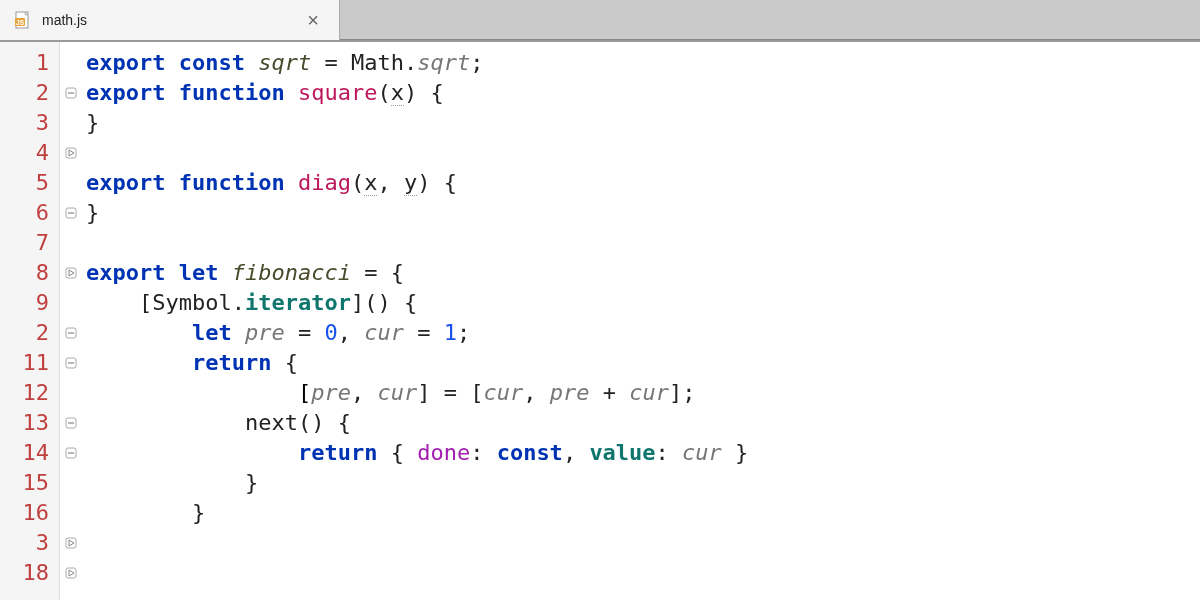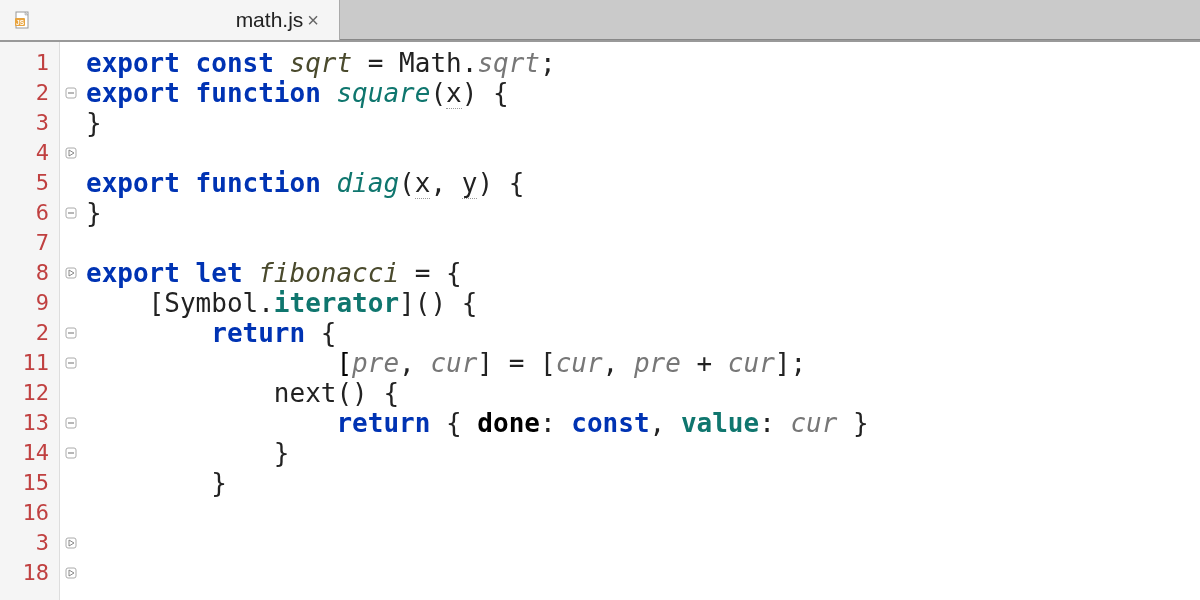--- a/index.html
+++ b/index.html
@@ -36,24 +36,23 @@
       width: 18px;
       height: 18px;
       margin-right: 10px;
       position: relative;
     }
     .tab-icon svg {
       width: 18px;
       height: 18px;
     }
     .tab-label {
-      font-size: 21px;
+      font-size: 14px;
       color: #222;
       flex-grow: 1;
-      text-align: right;
     }
     .tab-close {
       font-size: 20px;
       color: #666;
       cursor: pointer;
       padding: 0 4px;
       font-weight: 300;
     }
     .tab-bar-rest {
       flex-grow: 1;
@@ -92,35 +91,35 @@
     }
     .fold-marker svg {
       width: 12px;
       height: 12px;
     }
     .code-area {
       flex-grow: 1;
       padding-top: 6px;
       padding-left: 4px;
       font-family: "Consolas", "Monaco", monospace;
-      font-size: 26px;
+      font-size: 22px;
       line-height: 30px;
     }
     .code-line {
       height: 30px;
       white-space: pre;
     }
     .kw { color: #0033b3; font-weight: bold; }
-    .fn-name { color: #0f766e; font-style: italic; }
+    .fn-name { color: #be185d; }
     .var-name { color: #4a4a2d; font-style: italic; }
     .param { color: #222; border-bottom: 1px dotted #999; }
     .method { color: #777; font-style: italic; }
     .num { color: #1750eb; }
     .punct { color: #222; }
-    .prop { color: #000000; font-weight: bold; text-align: center; }
+    .prop { color: #a21caf; font-weight: normal; text-align: center; }
     .prop2 { color: #0f766e; font-weight: bold; }
     .ident { color: #777; font-style: italic; }
     .plain { color: #222; }
   </style>
 </head>
 <body>
 
 <div class="tab-bar">
   <div class="tab">
     <span class="tab-icon">
@@ -233,20 +232,21 @@
   <div class="code-area">
     <div class="code-line"><span class="kw">export</span><span> </span><span class="kw">const</span><span> </span><span class="var-name">sqrt</span><span class="plain"> = Math.</span><span class="method">sqrt</span><span class="punct">;</span></div>
     <div class="code-line"><span class="kw">export</span><span> </span><span class="kw">function</span><span> </span><span class="fn-name">square</span><span class="punct">(</span><span class="param">x</span><span class="punct">) {</span></div>
     <div class="code-line"><span class="punct">}</span></div>
     <div class="code-line"><span></span></div>
     <div class="code-line"><span class="kw">export</span><span> </span><span class="kw">function</span><span> </span><span class="fn-name">diag</span><span class="punct">(</span><span class="param">x</span><span class="punct">, </span><span class="param">y</span><span class="punct">) {</span></div>
     <div class="code-line"><span class="punct">}</span></div>
     <div class="code-line"><span></span></div>
     <div class="code-line"><span class="kw">export</span><span> </span><span class="kw">let</span><span> </span><span class="var-name">fibonacci</span><span class="punct"> = {</span></div>
     <div class="code-line"><span class="plain">    [Symbol.</span><span class="prop2">iterator</span><span class="punct">]() {</span></div>
+    <div class="code-line"><span>        </span><span class="kw">let</span><span> </span><span class="ident">pre</span><span class="punct"> = </span><span class="num">0</span><span class="punct">, </span><span class="ident">cur</span><span class="punct"> = </span><span class="num">1</span><span class="punct">;</span></div>
     <div class="code-line"><span>        </span><span class="kw">return</span><span class="punct"> {</span></div>
     <div class="code-line"><span>                [</span><span class="ident">pre</span><span class="punct">, </span><span class="ident">cur</span><span class="punct">] = [</span><span class="ident">cur</span><span class="punct">, </span><span class="ident">pre</span><span class="punct"> + </span><span class="ident">cur</span><span class="punct">];</span></div>
     <div class="code-line"><span>            </span><span class="plain">next</span><span class="punct">() {</span></div>
     <div class="code-line"><span>                </span><span class="kw">return</span><span class="punct"> { </span><span class="prop">done</span><span class="punct">: </span><span class="kw">const</span><span class="punct">, </span><span class="prop2">value</span><span class="punct">: </span><span class="ident">cur</span><span class="punct"> }</span></div>
     <div class="code-line"><span class="punct">            }</span></div>
     <div class="code-line"><span class="punct">        }</span></div>
   </div>
 </div>
 
 </body></html>

